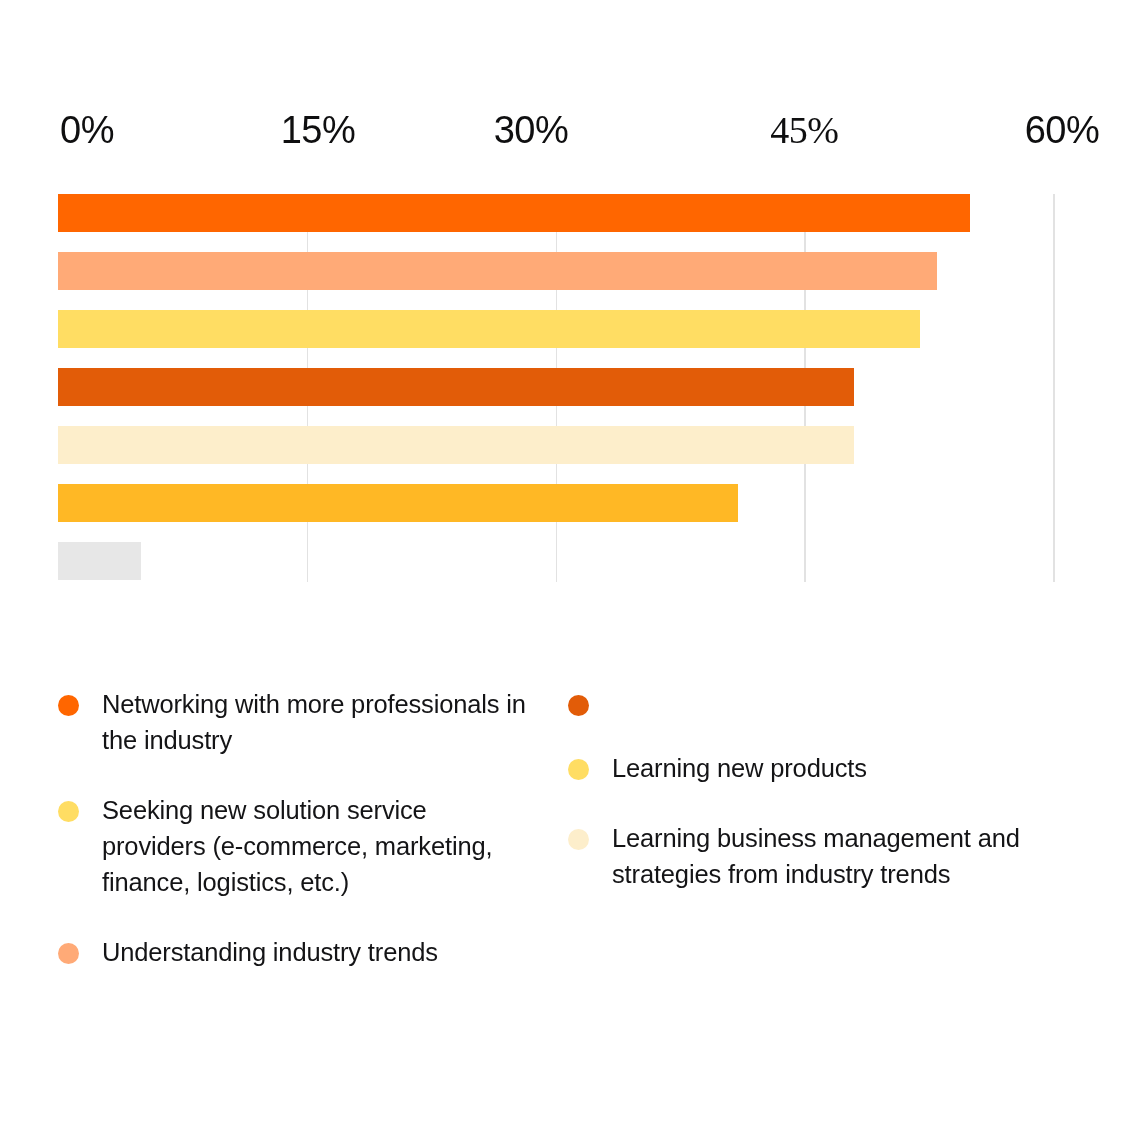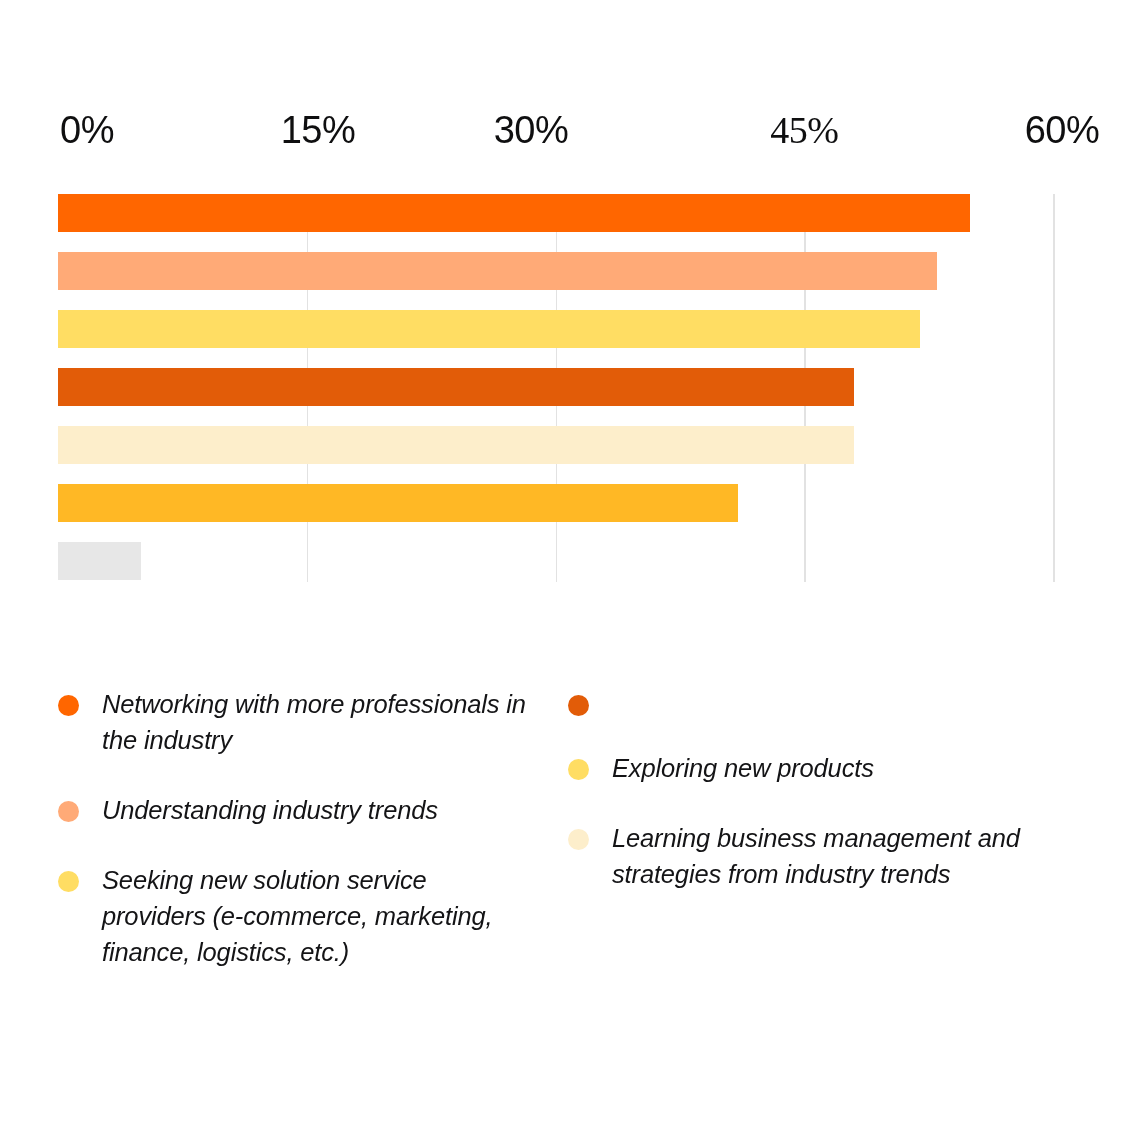--- a/index.html
+++ b/index.html
@@ -64,21 +64,20 @@
   }
   .legend-col {
     width: 510px;
     display: flex;
     flex-direction: column;
   }
   .legend-item {
     display: flex;
     align-items: flex-start;
     margin-bottom: 34px;
-    font-style: italic;
   }
   .legend-dot {
     flex: 0 0 auto;
     width: 21px; height: 21px;
     border-radius: 50%;
     margin-top: 9px;
     margin-right: 23px;
   }
   .legend-label {
     font-size: 25.5px;
@@ -116,35 +115,35 @@
       <div class="bar" style="left: 0px; top: 354px; width: 82.9167px; background: rgb(231, 231, 231);"></div>
     </div>
 
   <div id="legend">
     <div class="legend-col left">
         <div class="legend-item">
           <span class="legend-dot" style="background: rgb(255, 102, 0);"></span>
           <span class="legend-label">Networking with more professionals in the industry</span>
         </div>
         <div class="legend-item">
+          <span class="legend-dot" style="background: rgb(255, 221, 99);"></span>
+          <span class="legend-label">Seeking new solution service providers (e-commerce, marketing, finance, logistics, etc.)</span>
+        </div>
+        <div class="legend-item">
           <span class="legend-dot" style="background: rgb(255, 170, 119);"></span>
           <span class="legend-label">Understanding industry trends</span>
-        </div>
-        <div class="legend-item">
-          <span class="legend-dot" style="background: rgb(255, 221, 99);"></span>
-          <span class="legend-label">Seeking new solution service providers (e-commerce, marketing, finance, logistics, etc.)</span>
         </div>
       </div>
     <div class="legend-col right">
         <div class="legend-item">
           <span class="legend-dot" style="background: rgb(226, 92, 8);"></span>
         </div>
         <div class="legend-item">
           <span class="legend-dot" style="background: rgb(255, 221, 99);"></span>
-          <span class="legend-label">Exploring new products</span>
+          <span class="legend-label">Learning new products</span>
         </div>
         <div class="legend-item">
           <span class="legend-dot" style="background: rgb(253, 238, 203);"></span>
           <span class="legend-label">Learning business management and strategies from industry trends</span>
         </div>
       </div>
   </div>
 
 </div>
 

